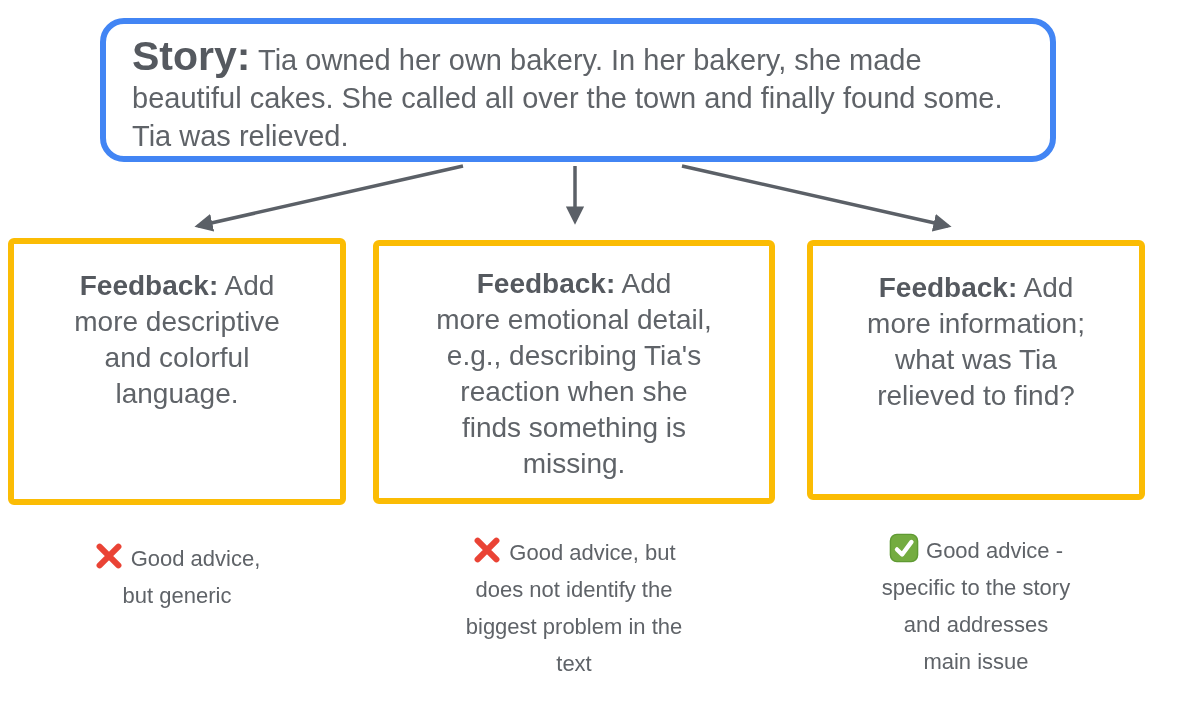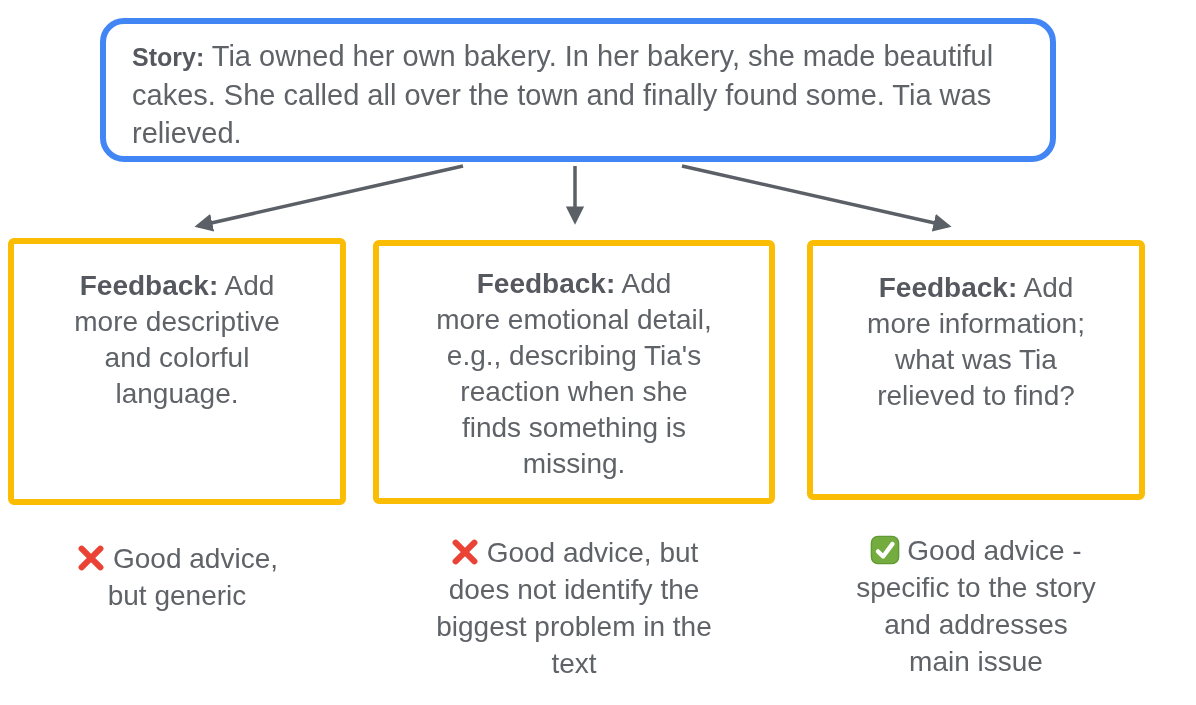--- a/index.html
+++ b/index.html
@@ -17,33 +17,33 @@
     position:relative;width:1196px;height:705px;background:#ffffff;overflow:hidden;
     font-family:"Liberation Sans","DejaVu Sans",sans-serif;color:var(--text);
   }
   .box{position:absolute;box-sizing:border-box;background:#ffffff;}
   .story-box{
     left:100px;top:18px;width:956px;height:144px;
     border:6px solid var(--story-border);border-radius:24px;
     padding:13px 24px 13px 26px;
     font-size:29px;line-height:38px;text-align:left;
   }
-  .story-label{font-weight:bold;font-size:25px;color:var(--label);}
+  .story-label{font-weight:bold;font-size:41px;color:var(--label);}
   .feedback-box{
     border:6px solid var(--feedback-border);border-radius:6px;
     font-size:28px;line-height:36px;text-align:center;
   }
   .fb-1{left:8px;top:238px;width:338px;height:267px;padding:24px 18px 0 18px;}
   .fb-2{left:373px;top:240px;width:402px;height:264px;padding:20px 14px 0 14px;}
   .fb-3{left:807px;top:240px;width:338px;height:260px;padding:24px 14px 0 14px;}
   .fb-label{font-weight:bold;color:var(--label);}
   .prewrap{white-space:pre-line;}
   .verdict{
     position:absolute;box-sizing:border-box;
-    font-size:28px;line-height:37px;text-align:center;
+    font-size:22px;line-height:37px;text-align:center;
   }
   .v-1{left:8px;top:540px;width:338px;}
   .v-2{left:373px;top:534px;width:402px;}
   .v-3{left:807px;top:532px;width:338px;}
   .v-icon{display:inline-block;vertical-align:-5px;margin-right:7px;}
   .v-icon svg{display:block;}
   .cross-stroke{stroke:var(--cross);}
   .check-fill{fill:var(--check-bg);}
   .check-edge{stroke:var(--check-edge);}
   .arrows{position:absolute;left:0;top:0;width:1196px;height:705px;pointer-events:none;}

